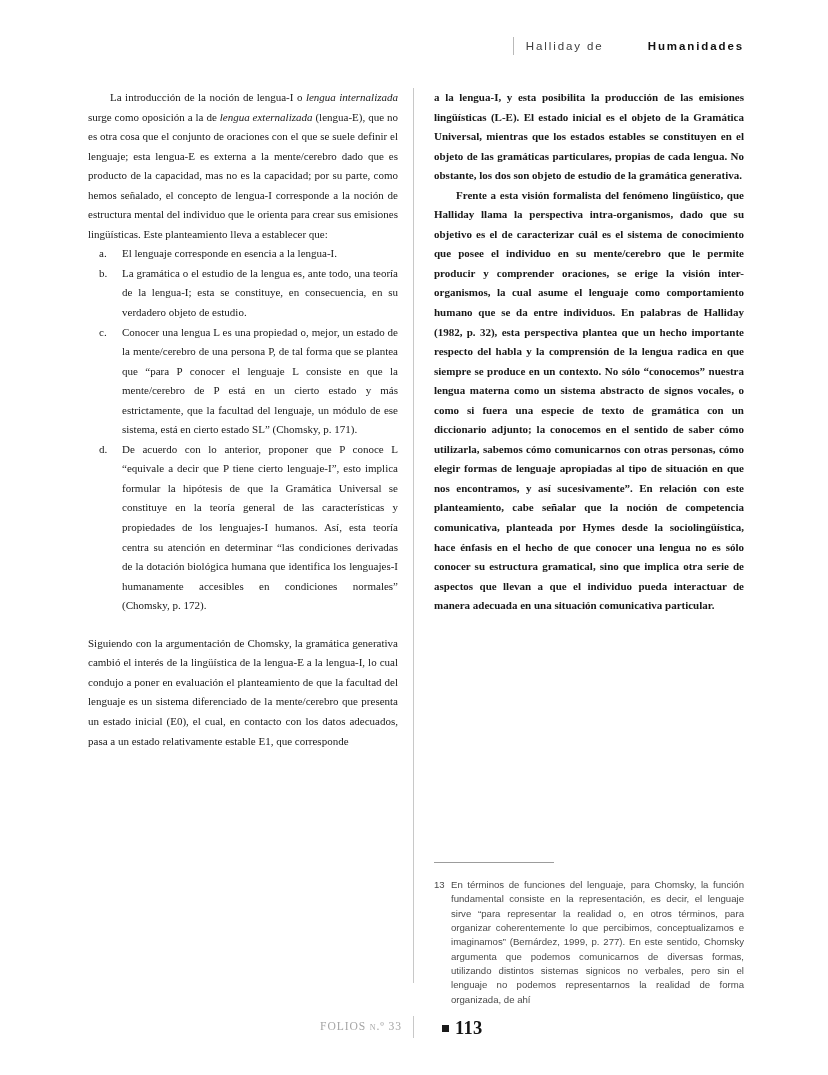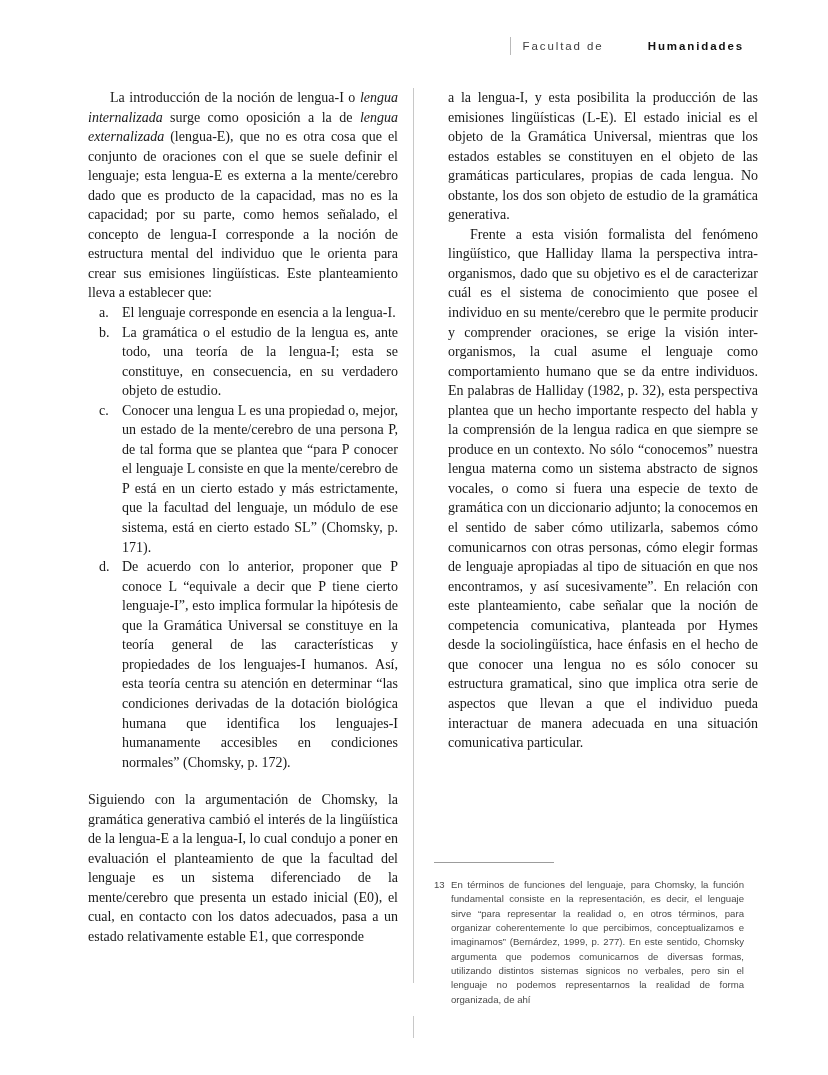--- a/index.html
+++ b/index.html
@@ -70,29 +70,29 @@
     width: 1px;
     height: 22px;
     background: #c8c8c8;
   }
 
   
   .col {
     position: absolute;
     top: 88px;
     width: 310px;
-    font-size: 14px;
+    font-size: 11px;
     line-height: 19.55px;
     text-align: justify;
     -webkit-hyphens: none;
     hyphens: none;
     color: #181818;
   }
   .col-left  { left: 88px; }
-  .col-right { left: 448px; }
+  .col-right { left: 434px; font-weight: bold; }
 
   .col p {
     margin: 0;
     text-indent: 22px;
   }
   .col p.noindent { text-indent: 0; }
   .col p.gap-before { margin-top: 18px; }
 
   
   ol.lettered {
@@ -190,21 +190,21 @@
     letter-spacing: 0.3px;
   }
 </style>
 </head>
 <body>
 
 <div class="page">
 
   <div class="running-head">
     <div class="running-head-rule"></div>
-    <div class="running-head-text"><span class="fac">Facultad de </span><span class="hum">Humanidades</span></div>
+    <div class="running-head-text"><span class="fac">Halliday de </span><span class="hum">Humanidades</span></div>
   </div>
 
   <div class="col-rule"></div>
   <div class="footer-rule"></div>
 
   <div class="col col-left">
 
     <p><span>La introducción de la noción de lengua-I o </span><em>lengua internalizada</em><span> surge como oposición a la de </span><em>lengua externalizada</em><span> (lengua-E), que no es otra cosa que el conjunto de oraciones con el que se suele definir el lenguaje; esta lengua-E es externa a la mente/cerebro dado que es producto de la capacidad, mas no es la capacidad; por su parte, como hemos señalado, el concepto de lengua-I corresponde a la noción de estructura mental del individuo que le orienta para crear sus emisiones lingüísticas. Este planteamiento lleva a establecer que:</span></p>
 
     <ol class="lettered">
@@ -222,14 +222,21 @@
     <p>Frente a esta visión formalista del fenómeno lingüístico, que Halliday llama la perspectiva intra-organismos, dado que su objetivo es el de caracterizar cuál es el sistema de conocimiento que posee el individuo en su mente/cerebro que le permite producir y comprender oraciones, se erige la visión inter-organismos, la cual asume el lenguaje como comportamiento humano que se da entre individuos. En palabras de Halliday (1982, p. 32), esta perspectiva plantea que un hecho importante respecto del habla y la comprensión de la lengua radica en que siempre se produce en un contexto. No sólo “conocemos” nuestra lengua materna como un sistema abstracto de signos vocales, o como si fuera una especie de texto de gramática con un diccionario adjunto; la conocemos en el sentido de saber cómo utilizarla, sabemos cómo comunicarnos con otras personas, cómo elegir formas de lenguaje apropiadas al tipo de situación en que nos encontramos, y así sucesivamente”. En relación con este planteamiento, cabe señalar que la noción de competencia comunicativa, planteada por Hymes desde la sociolingüística, hace énfasis en el hecho de que conocer una lengua no es sólo conocer su estructura gramatical, sino que implica otra serie de aspectos que llevan a que el individuo pueda interactuar de manera adecuada en una situación comunicativa particular.</p>
   </div>
 
   <div class="footnote-area">
     <div class="footnote-rule"></div>
     <div class="footnote">
       <span class="fn-num">13</span><span>En términos de funciones del lenguaje, para Chomsky, la función fundamental consiste en la representación, es decir, el lenguaje sirve “para representar la realidad o, en otros términos, para organizar coherentemente lo que percibimos, conceptualizamos e imaginamos” (Bernárdez, 1999, p. 277). En este sentido, Chomsky argumenta que podemos comunicarnos de diversas formas, utilizando distintos sistemas signicos no verbales, pero sin el lenguaje no podemos representarnos la realidad de forma organizada, de ahí</span>
     </div>
   </div>
 
+  <div class="page-footer">
+    <div class="footer-journal">FOLIOS n.º 33</div>
+    <div class="footer-page">
+      <span class="footer-square"></span>
+      <span class="footer-pagenum">113</span>
+    </div>
+  </div>
 
 </div>
 
 </body></html>

